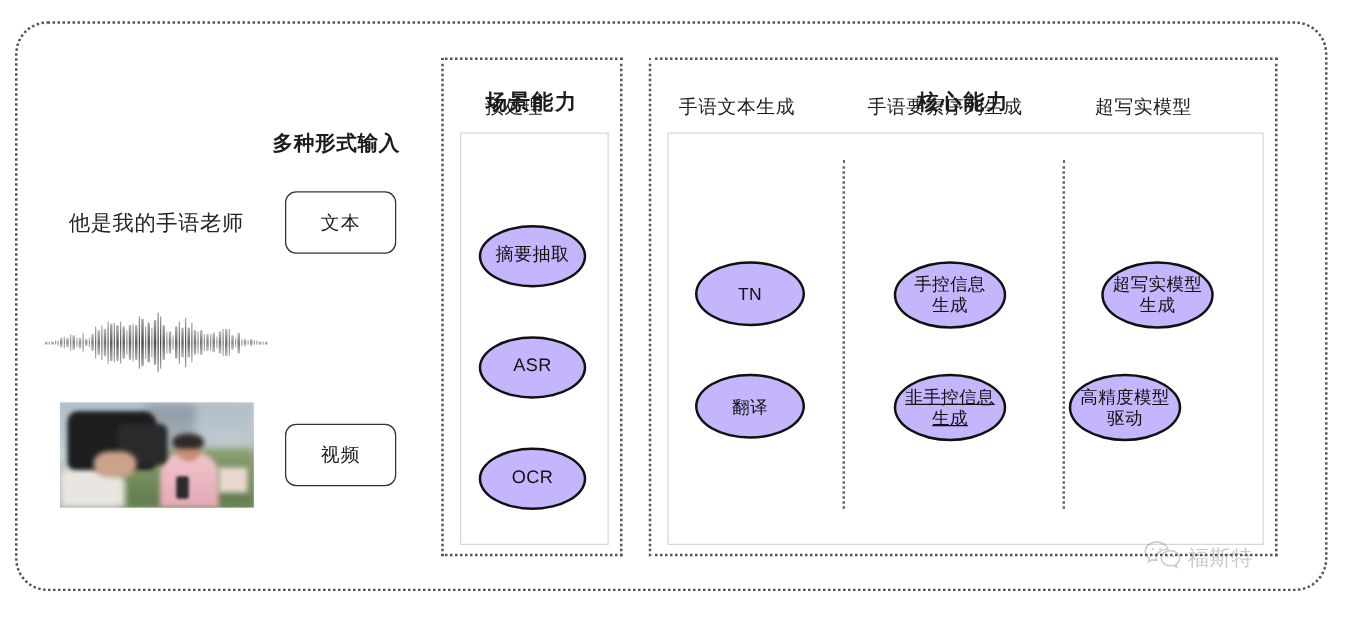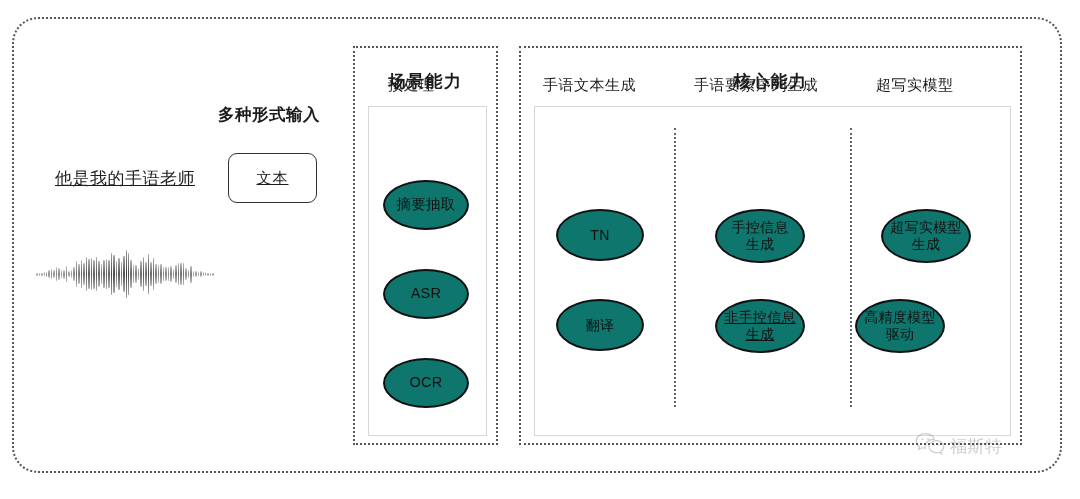--- a/index.html
+++ b/index.html
@@ -48,21 +48,21 @@
   }
 
   .input-row {
     position: absolute;
     left: 0;
     width: 300px;
     height: 60px;
     display: flex;
     align-items: center;
   }
-  #input-row-text  { top: 88px; text-decoration: underline; }
+  #input-row-text  { top: 88px; }
   #input-row-audio { top: 184px; }
   #input-row-video { top: 274px; }
 
   .input-media {
     width: 190px;
     display: flex;
     align-items: center;
     justify-content: center;
   }
   .sample-sentence {
@@ -229,21 +229,21 @@
   }
   #divider-1 { left: 153px; }
   #divider-2 { left: 329px; }
 
   
   .ellipse {
     position: absolute;
     box-sizing: border-box;
     border: 2.2px solid #111;
     border-radius: 50%;
-    background: #0f766e;
+    background: #c4b5fd;
     display: flex;
     align-items: center;
     justify-content: center;
     text-align: center;
     font-size: 14px;
     line-height: 1.18;
     letter-spacing: 0.3px;
     color: #111;
   }
   .ellipse.small { font-size: 14.5px; }
@@ -373,20 +373,39 @@
           <i style="height: 5.5px; opacity: 0.51;"></i>
           <i style="height: 4.3px; opacity: 0.5;"></i>
           <i style="height: 3.4px; opacity: 0.49;"></i>
           <i style="height: 3px; opacity: 0.48;"></i>
           <i style="height: 3px; opacity: 0.48;"></i>
           <i style="height: 3px; opacity: 0.48;"></i>
         </div>
     </div>
   </div>
 
+  <div class="input-row" id="input-row-video">
+    <div class="input-media">
+      <div class="video-thumb">
+        <div class="vt-sky"></div>
+        <div class="vt-building"></div>
+        <div class="vt-hedge"></div>
+        <div class="vt-person-body"></div>
+        <div class="vt-paper"></div>
+        <div class="vt-person-head"></div>
+        <div class="vt-person-hair"></div>
+        <div class="vt-mic"></div>
+        <div class="vt-cam-arm"></div>
+        <div class="vt-cam-body"></div>
+        <div class="vt-cam-lens"></div>
+        <div class="vt-cam-hand"></div>
+      </div>
+    </div>
+    <div class="input-btn">视频</div>
+  </div>
 </div>
 
 <div class="dotted-panel" id="scene-panel">
   <div class="panel-title">场景能力</div>
   <div class="inner-box" id="scene-inner"></div>
 </div>
 <div class="col-heading" style="left:388px;">预处理</div>
 
 <div class="ellipse small" id="scene-e0">摘要抽取</div>
 <div class="ellipse small" id="scene-e1">ASR</div>

